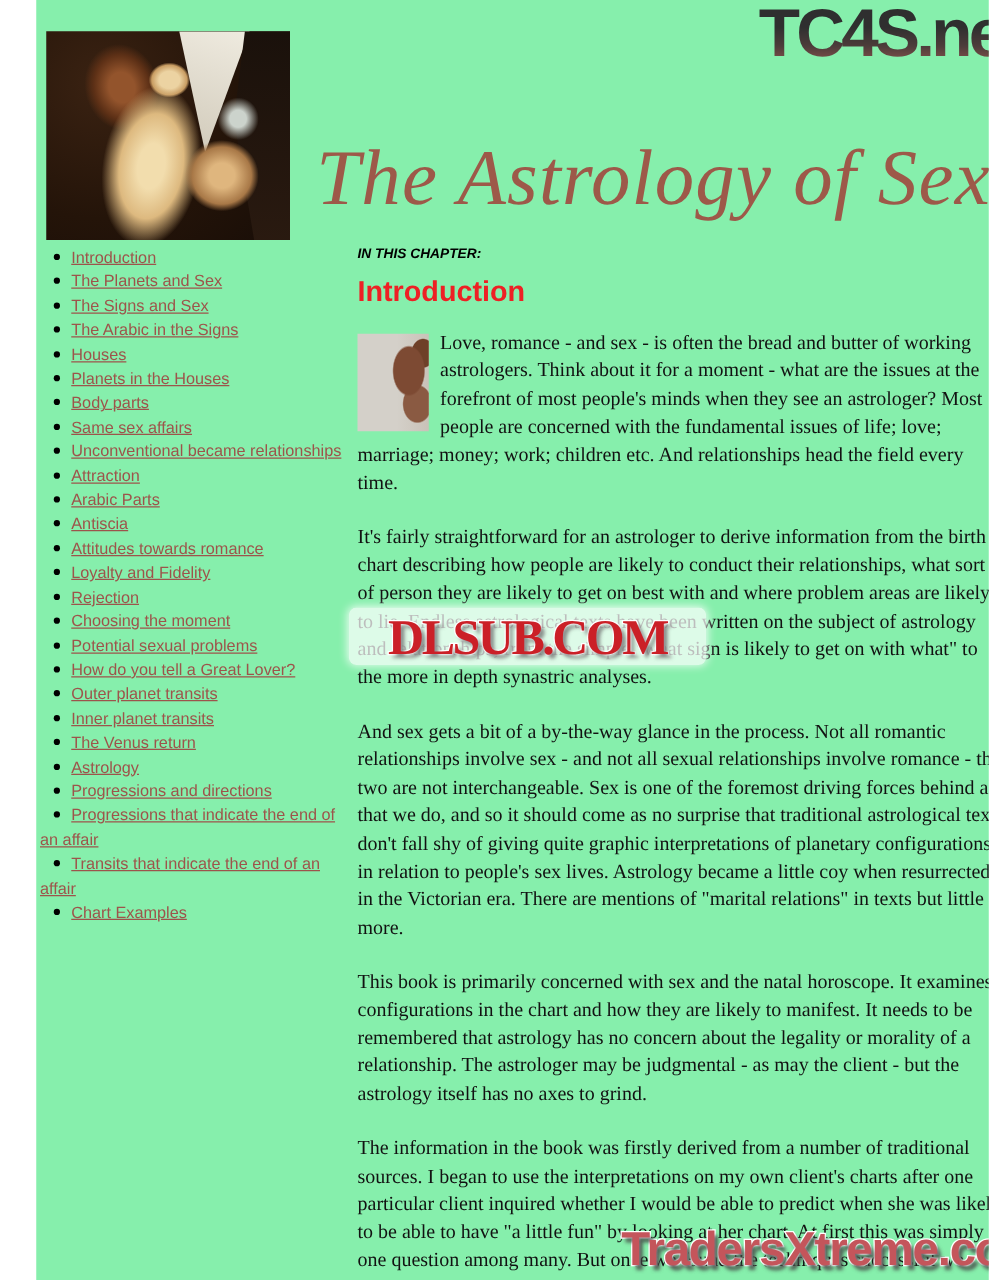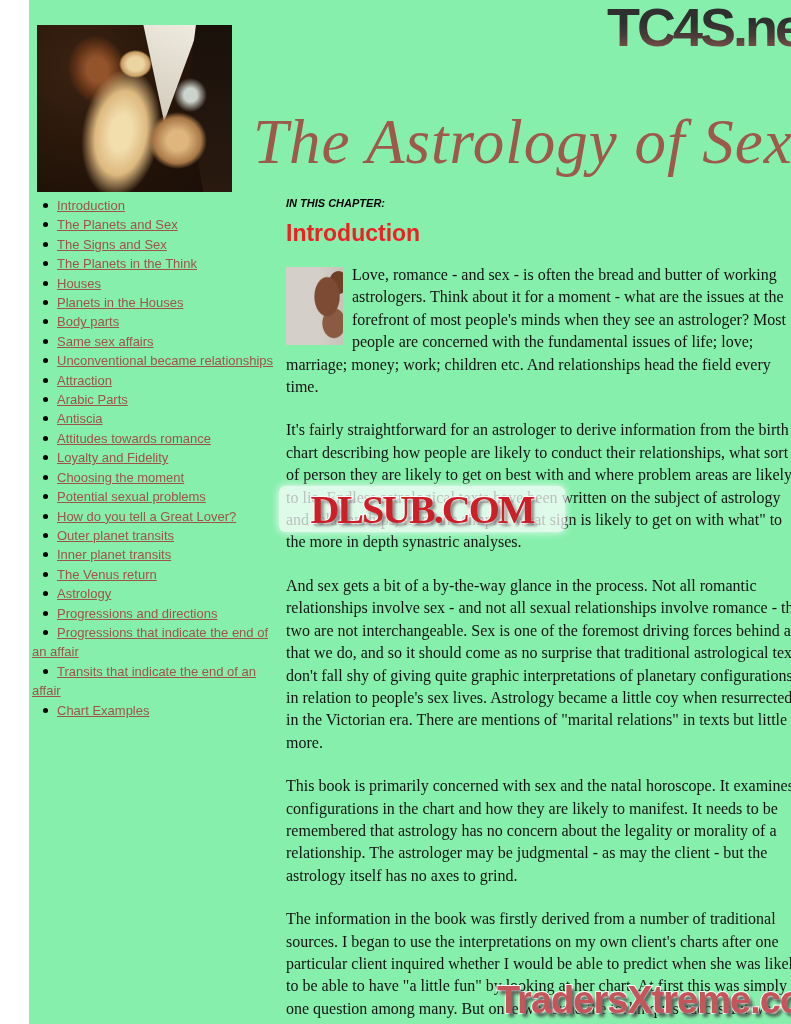--- a/index.html
+++ b/index.html
@@ -121,31 +121,32 @@
 
   <div class="site-logo">TC4S.net</div>
 
   <div class="book-title">The Astrology of Sex</div>
 
   <nav class="sidebar">
     <ul>
       <li><span class="bullet"></span><a class="navlink">Introduction</a></li>
       <li><span class="bullet"></span><a class="navlink">The Planets and Sex</a></li>
       <li><span class="bullet"></span><a class="navlink">The Signs and Sex</a></li>
-      <li><span class="bullet"></span><a class="navlink">The Planets in the Think</a></li>
+      <li><span class="bullet"></span><a class="navlink">The Arabic in the Signs</a></li>
       <li><span class="bullet"></span><a class="navlink">Houses</a></li>
       <li><span class="bullet"></span><a class="navlink">Planets in the Houses</a></li>
       <li><span class="bullet"></span><a class="navlink">Body parts</a></li>
       <li><span class="bullet"></span><a class="navlink">Same sex affairs</a></li>
       <li><span class="bullet"></span><a class="navlink">Unconventional became relationships</a></li>
       <li><span class="bullet"></span><a class="navlink">Attraction</a></li>
       <li><span class="bullet"></span><a class="navlink">Arabic Parts</a></li>
       <li><span class="bullet"></span><a class="navlink">Antiscia</a></li>
       <li><span class="bullet"></span><a class="navlink">Attitudes towards romance</a></li>
       <li><span class="bullet"></span><a class="navlink">Loyalty and Fidelity</a></li>
+      <li><span class="bullet"></span><a class="navlink">Rejection</a></li>
       <li><span class="bullet"></span><a class="navlink">Choosing the moment</a></li>
       <li><span class="bullet"></span><a class="navlink">Potential sexual problems</a></li>
       <li><span class="bullet"></span><a class="navlink">How do you tell a Great Lover?</a></li>
       <li><span class="bullet"></span><a class="navlink">Outer planet transits</a></li>
       <li><span class="bullet"></span><a class="navlink">Inner planet transits</a></li>
       <li><span class="bullet"></span><a class="navlink">The Venus return</a></li>
       <li><span class="bullet"></span><a class="navlink">Astrology</a></li>
       <li><span class="bullet"></span><a class="navlink">Progressions and directions</a></li>
       <li><span class="bullet"></span><a class="navlink">Progressions that indicate the end of an affair</a></li>
       <li><span class="bullet"></span><a class="navlink">Transits that indicate the end of an affair</a></li>

